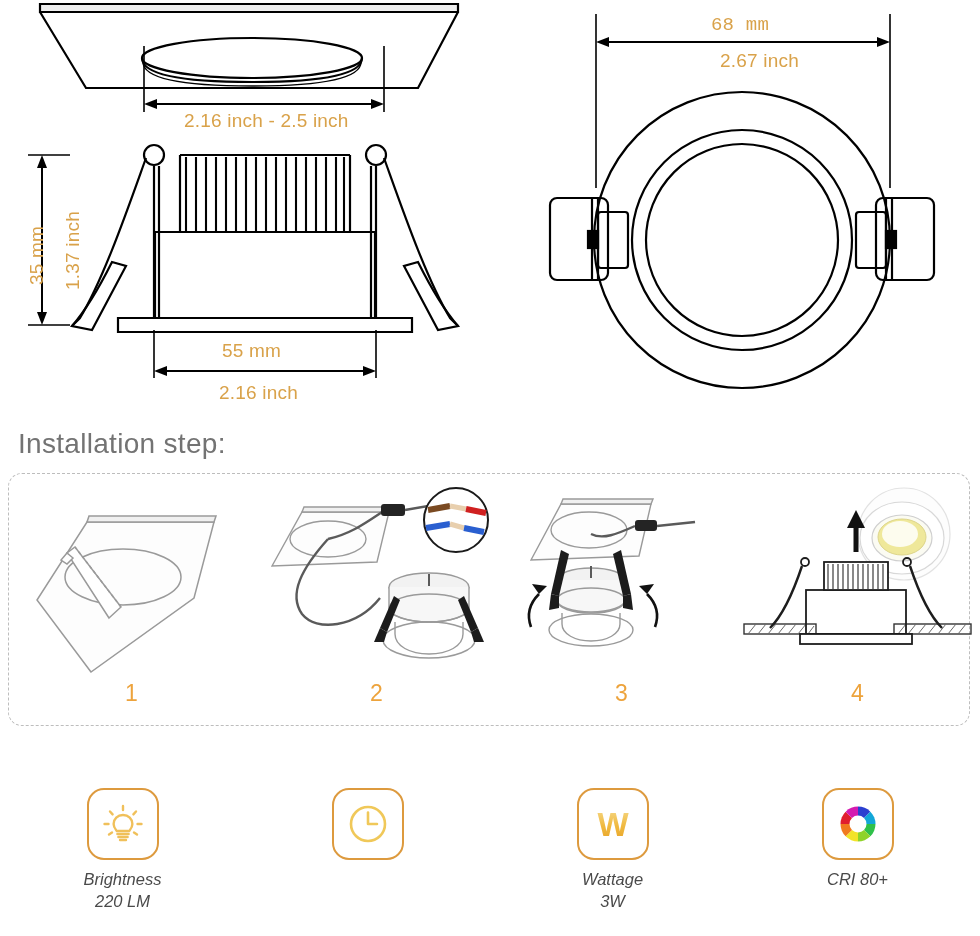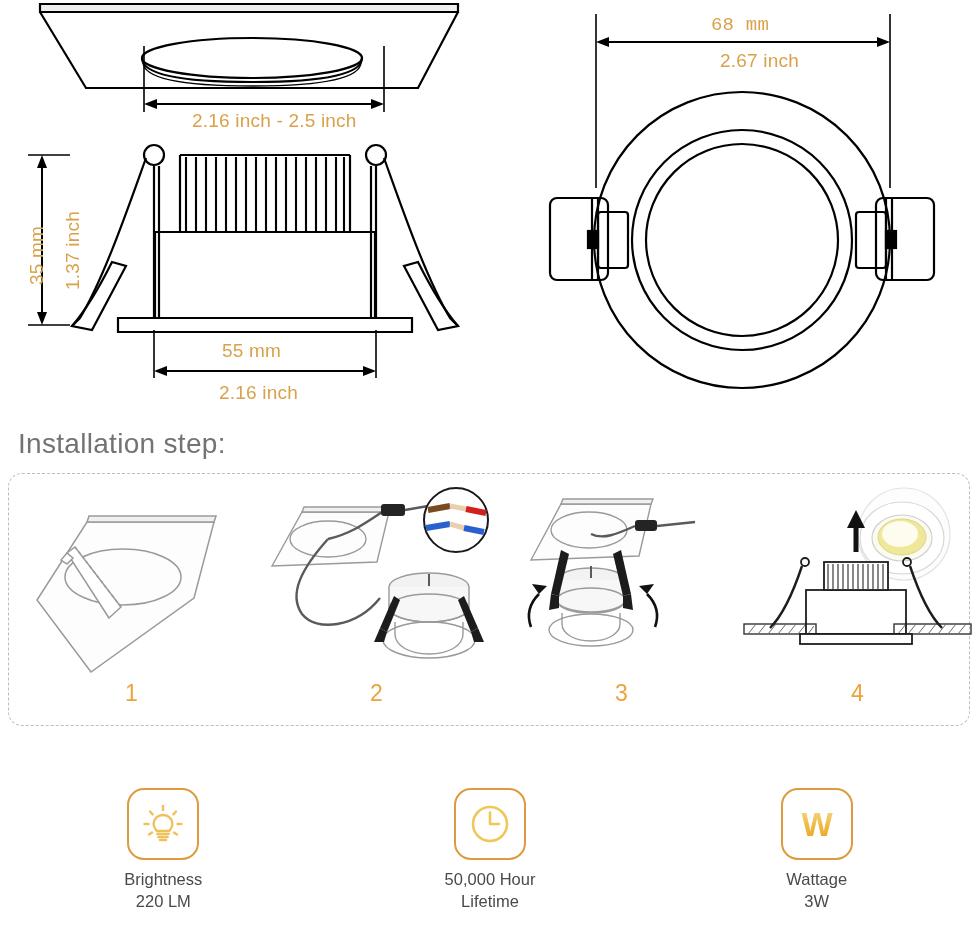--- a/index.html
+++ b/index.html
@@ -85,20 +85,21 @@
     justify-content: center;
     background: #fff;
   }
   .feature-label {
     margin-top: 9px;
     text-align: center;
     font-size: 16.5px;
     line-height: 1.33;
     color: #4a4a4a;
     white-space: pre-line;
+    font-style: italic;
   }
   svg { display: block; overflow: visible; }
 </style>
 </head>
 <body>
 
 <div class="stage">
 
   <div id="dim-area">
 
@@ -214,21 +215,21 @@
         <line x1="596" y1="14" x2="596" y2="188"></line>
         <line x1="890" y1="14" x2="890" y2="188"></line>
       </g>
       <g>
         <line x1="599" y1="42" x2="887" y2="42" stroke="#000" stroke-width="2"></line>
         <polygon points="596,42 609,37 609,47" fill="#000"></polygon>
         <polygon points="890,42 877,37 877,47" fill="#000"></polygon>
       </g>
     </svg>
 
-    <div class="dim-label" style="left:192px; top:110px;">2.16 inch - 2.5 inch</div>
+    <div class="dim-label" style="left:184px; top:110px;">2.16 inch - 2.5 inch</div>
 
     <div class="dim-label vert" style="left:26px; top:285px; transform:rotate(-90deg);">35 mm</div>
 
     <div class="dim-label vert" style="left:62px; top:290px; transform:rotate(-90deg);">1.37 inch</div>
 
     <div class="dim-label" style="left:222px; top:340px;text-align:center;">55 mm</div>
 
     <div class="dim-label" style="left:219px; top:382px;">2.16 inch</div>
 
     <div class="dim-label" style="left:711px; top:14px;font-family:Liberation Mono, monospace;">68 mm</div>
@@ -425,36 +426,58 @@
 220 LM</div>
     </div>
 
     <div class="feature">
       <div class="feature-icon-box">
         <svg width="44" height="44" viewBox="0 0 44 44">
           <circle cx="22" cy="22" r="17" fill="none" stroke="#f0c859" stroke-width="2.6"></circle>
           <path d="M22 10.5 L22 22 L31 22" fill="none" stroke="#f0c859" stroke-width="2.6" stroke-linecap="round" stroke-linejoin="round"></path>
         </svg>
       </div>
-      <div class="feature-label">50,000 Hour
-Lifetime</div>
     </div>
 
     <div class="feature">
       <div class="feature-icon-box">
         <svg width="44" height="44" viewBox="0 0 44 44">
           <defs>
             <linearGradient id="wgrad" x1="0" y1="0" x2="0" y2="1">
               <stop offset="0%" stop-color="#f6dd93"></stop>
               <stop offset="55%" stop-color="#f0b93f"></stop>
               <stop offset="100%" stop-color="#e8a327"></stop>
             </linearGradient>
           </defs>
           <text x="22" y="33.5" text-anchor="middle" font-family="'Liberation Sans', sans-serif" font-size="33" font-weight="bold" fill="url(#wgrad)">W</text>
         </svg>
       </div>
       <div class="feature-label">Wattage
 3W</div>
     </div>
 
+    <div class="feature">
+      <div class="feature-icon-box">
+        <svg width="44" height="44" viewBox="0 0 44 44">
+          <defs>
+            <mask id="ringmask">
+              <rect x="0" y="0" width="44" height="44" fill="#000"></rect>
+              <circle cx="22" cy="22" r="17.5" fill="#fff"></circle>
+              <circle cx="22" cy="22" r="8.5" fill="#000"></circle>
+            </mask>
+          </defs>
+          <g mask="url(#ringmask)">
+            <path d="M22 22 L22 2 A20 20 0 0 1 36.1 7.9 Z" fill="#2b3fd0"></path>
+            <path d="M22 22 L36.1 7.9 A20 20 0 0 1 42 22 Z" fill="#12a6d8"></path>
+            <path d="M22 22 L42 22 A20 20 0 0 1 36.1 36.1 Z" fill="#2fc04a"></path>
+            <path d="M22 22 L36.1 36.1 A20 20 0 0 1 22 42 Z" fill="#8fd32a"></path>
+            <path d="M22 22 L22 42 A20 20 0 0 1 7.9 36.1 Z" fill="#f2e32a"></path>
+            <path d="M22 22 L7.9 36.1 A20 20 0 0 1 2 22 Z" fill="#f07a1e"></path>
+            <path d="M22 22 L2 22 A20 20 0 0 1 7.9 7.9 Z" fill="#e01f2e"></path>
+            <path d="M22 22 L7.9 7.9 A20 20 0 0 1 22 2 Z" fill="#d41ab0"></path>
+          </g>
+        </svg>
+      </div>
+      <div class="feature-label">CRI 80+</div>
+    </div>
   </div>
 
 </div>
 
 </body></html>

